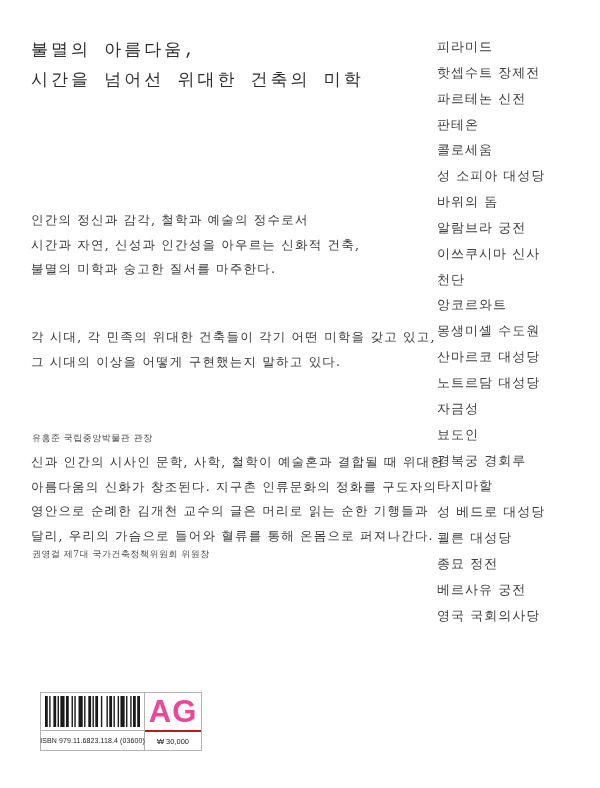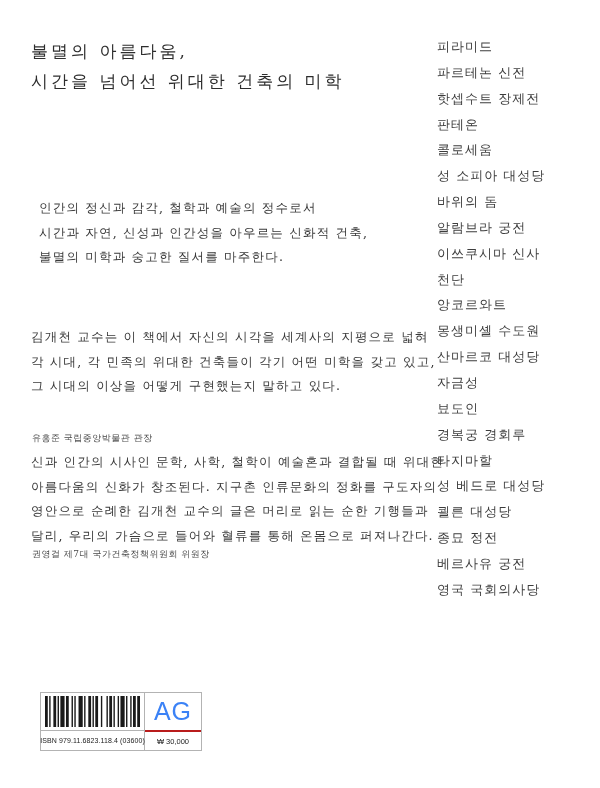--- a/index.html
+++ b/index.html
@@ -10,34 +10,35 @@
     background:#ffffff;
     font-family:"DejaVu Serif","Liberation Serif",serif;
     color:#383838;
     overflow:hidden;
   }
   .title {
     position:absolute; left:31px; top:36px;
     font-size:17px; line-height:30px;
     letter-spacing:3px; color:#2d2d2d;
     white-space:nowrap;
+    font-family:Liberation Mono, monospace;
   }
   .building-list {
     position:absolute; left:437px; top:34px;
     font-size:13px; line-height:25.85px;
     letter-spacing:1px; color:#3d3d3d;
     white-space:nowrap;
   }
   .para {
     position:absolute; left:31px;
     font-size:12.5px; line-height:24.6px;
     letter-spacing:1.2px; color:#383838;
     white-space:nowrap;
   }
-  .para-intro  { top:196px;margin-left:8px; }
+  .para-intro  { top:208px; }
   .para-quote1 { top:325px; }
   .para-quote2 { top:450px; }
   .attribution {
     position:absolute; left:32px;
     font-size:9px; letter-spacing:0.5px;
     color:#4a4a4a; white-space:nowrap;
   }
   .attr-1 { top:396px;margin-top:36px; }
   .attr-2 { top:548px; }
   .footer-box {
@@ -46,22 +47,22 @@
     border:1px solid #b3b3b3;
     display:grid;
     grid-template-columns:104px 1fr;
     grid-template-rows:37px 20px;
     background:#fff;
     font-family:"Liberation Sans","DejaVu Sans",sans-serif;
   }
   .cell { display:flex; align-items:center; justify-content:center; }
   .cell-barcode { border-right:1px solid #b3b3b3; padding:2px 4px; }
   .cell-logo {
-    font-size:25px; letter-spacing:1px; color:#3b82f6;
-    font-weight:normal;
+    font-size:31px; letter-spacing:1px; color:#ec4899;
+    font-weight:bold;
   }
   .cell-isbn {
     border-right:1px solid #b3b3b3; border-top:1px solid #b3b3b3;
     font-size:7px; color:#222; letter-spacing:0.1px; white-space:nowrap;
   }
   .cell-price {
     border-top:2px solid #b91c1c;
     font-size:7.5px; color:#222; white-space:nowrap;
   }
   .barcode-svg { display:block; width:96px; height:31px; }
@@ -71,51 +72,51 @@
 
 <div class="cover">
 
   <div class="title">
     <div>불멸의 아름다움,</div>
     <div>시간을 넘어선 위대한 건축의 미학</div>
   </div>
 
   <div class="building-list">
     <div>피라미드</div>
+    <div>핫셉수트 장제전</div>
     <div>파르테논 신전</div>
-    <div>핫셉수트 장제전</div>
     <div>판테온</div>
     <div>콜로세움</div>
     <div>성 소피아 대성당</div>
     <div>바위의 돔</div>
     <div>알람브라 궁전</div>
     <div>이쓰쿠시마 신사</div>
     <div>천단</div>
     <div>앙코르와트</div>
     <div>몽생미셸 수도원</div>
     <div>산마르코 대성당</div>
+    <div>노트르담 대성당</div>
     <div>자금성</div>
     <div>뵤도인</div>
     <div>경복궁 경회루</div>
     <div>타지마할</div>
     <div>성 베드로 대성당</div>
     <div>쾰른 대성당</div>
     <div>종묘 정전</div>
     <div>베르사유 궁전</div>
     <div>영국 국회의사당</div>
   </div>
 
   <div class="para para-intro">
     <div>인간의 정신과 감각, 철학과 예술의 정수로서</div>
     <div>시간과 자연, 신성과 인간성을 아우르는 신화적 건축,</div>
     <div>불멸의 미학과 숭고한 질서를 마주한다.</div>
   </div>
 
   <div class="para para-quote1">
-    <div>김개천 교수는 이 책에서 자신의 시각을 세계사의 지평으로 넓혀</div>
     <div>각 시대, 각 민족의 위대한 건축들이 각기 어떤 미학을 갖고 있고,</div>
     <div>그 시대의 이상을 어떻게 구현했는지 말하고 있다.</div>
   </div>
   <div class="attribution attr-1">유홍준 국립중앙박물관 관장</div>
 
   <div class="para para-quote2">
     <div>신과 인간의 시사인 문학, 사학, 철학이 예술혼과 결합될 때 위대한</div>
     <div>아름다움의 신화가 창조된다. 지구촌 인류문화의 정화를 구도자의</div>
     <div>영안으로 순례한 김개천 교수의 글은 머리로 읽는 순한 기행들과</div>
     <div>달리, 우리의 가슴으로 들어와 혈류를 통해 온몸으로 퍼져나간다.</div>

